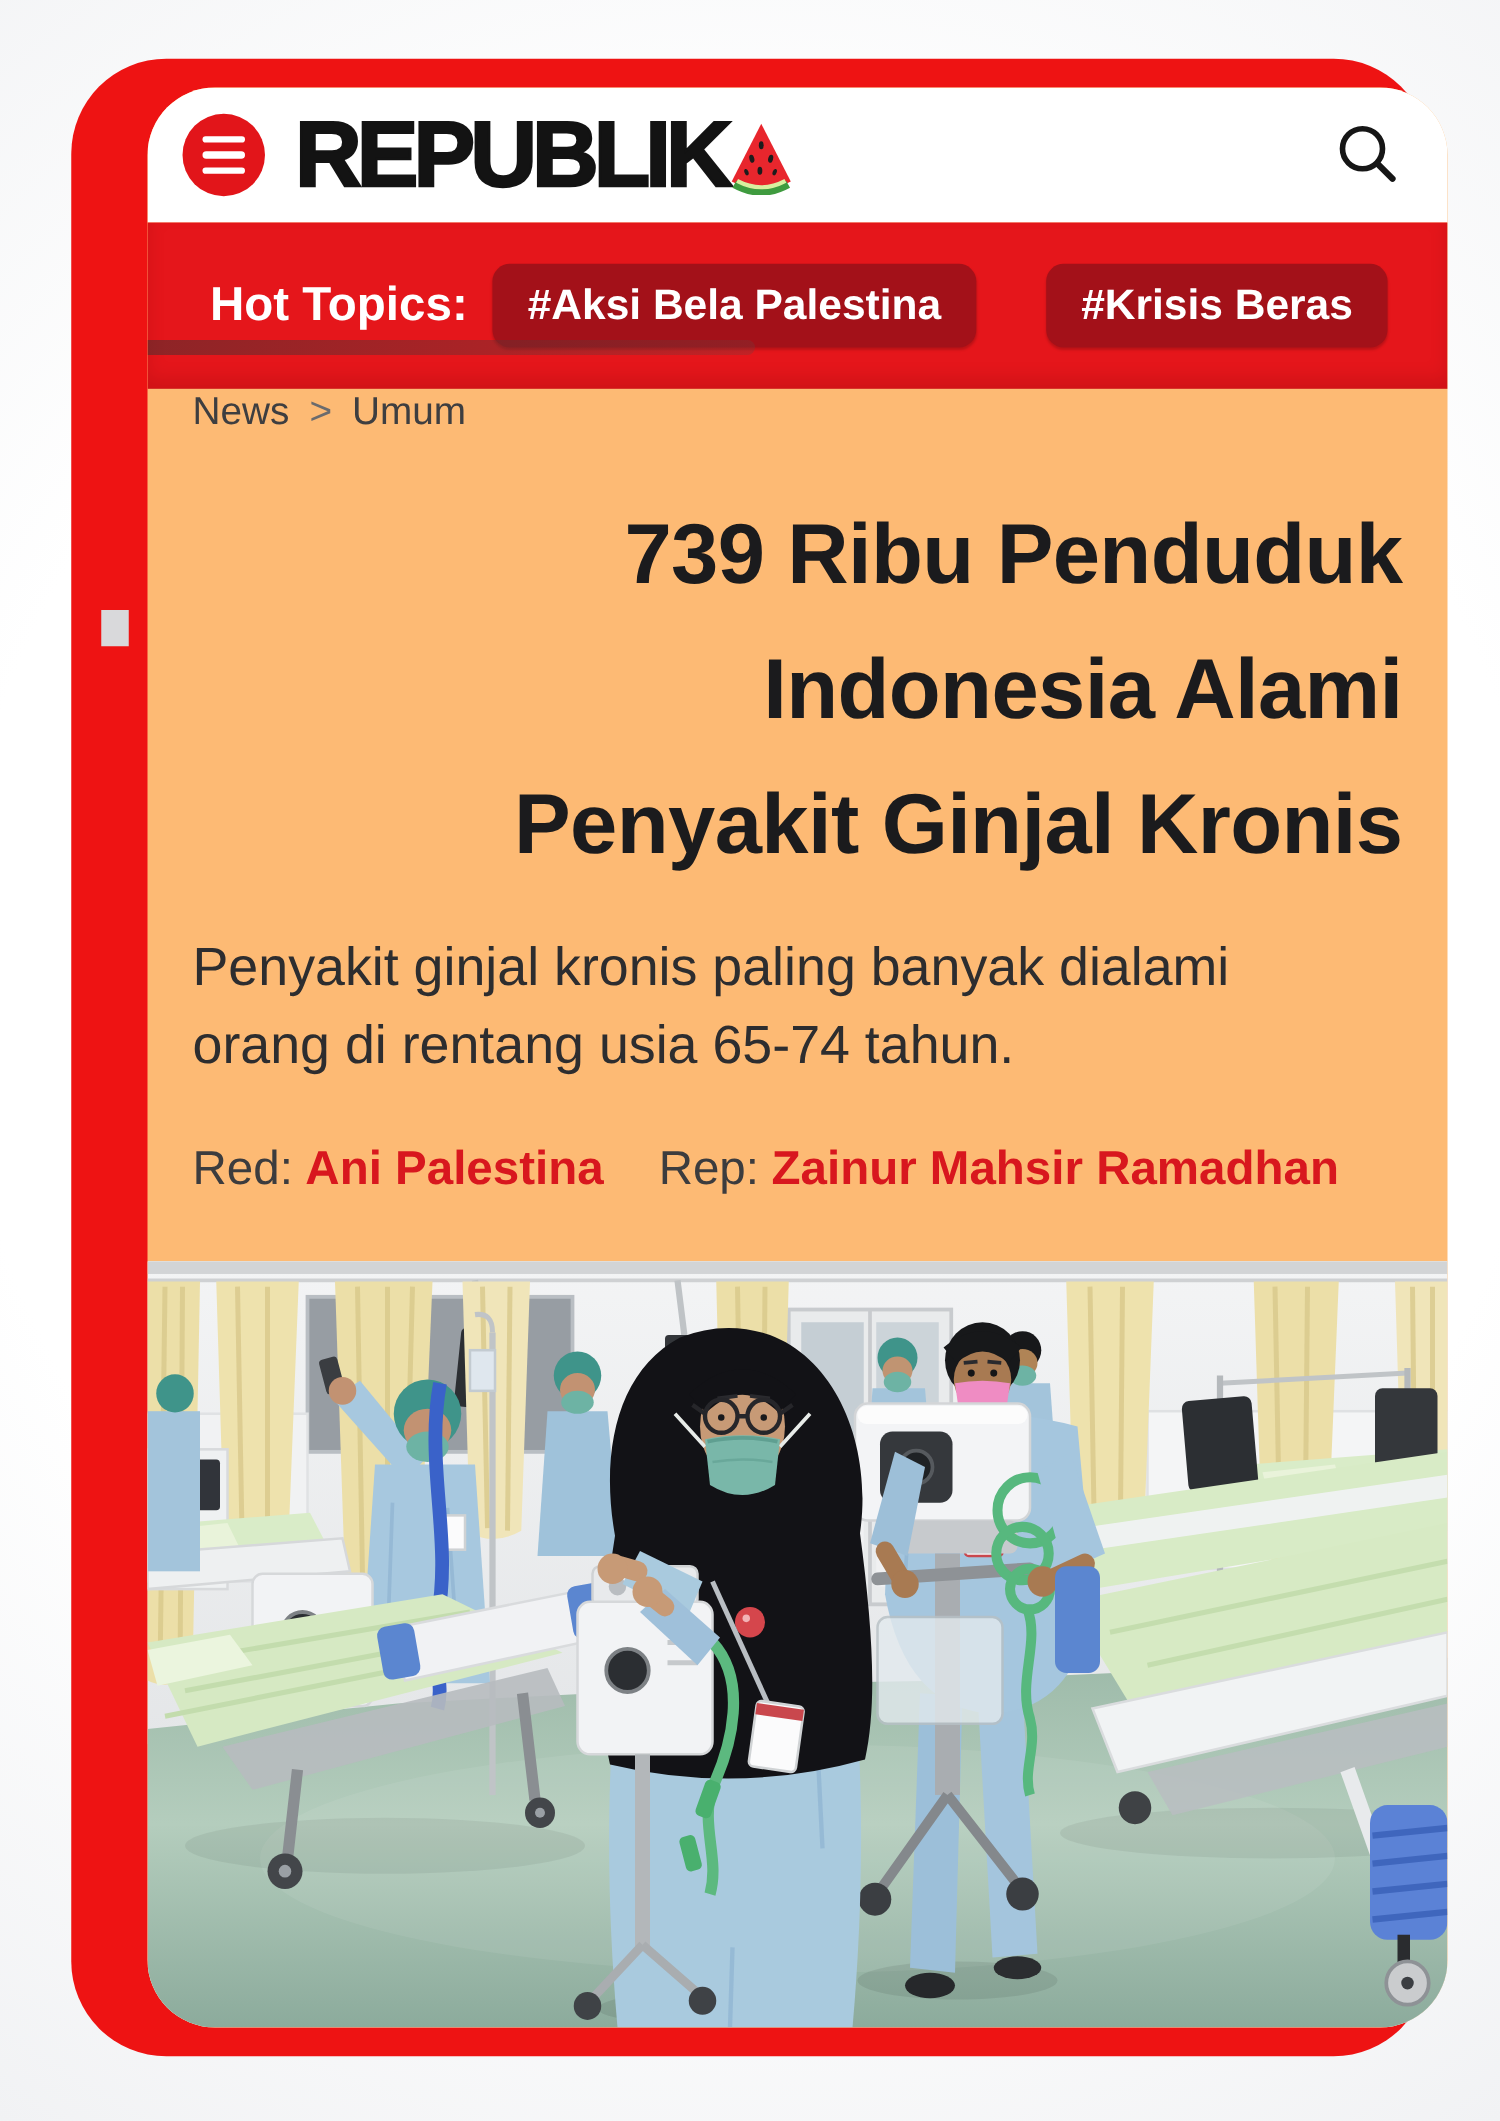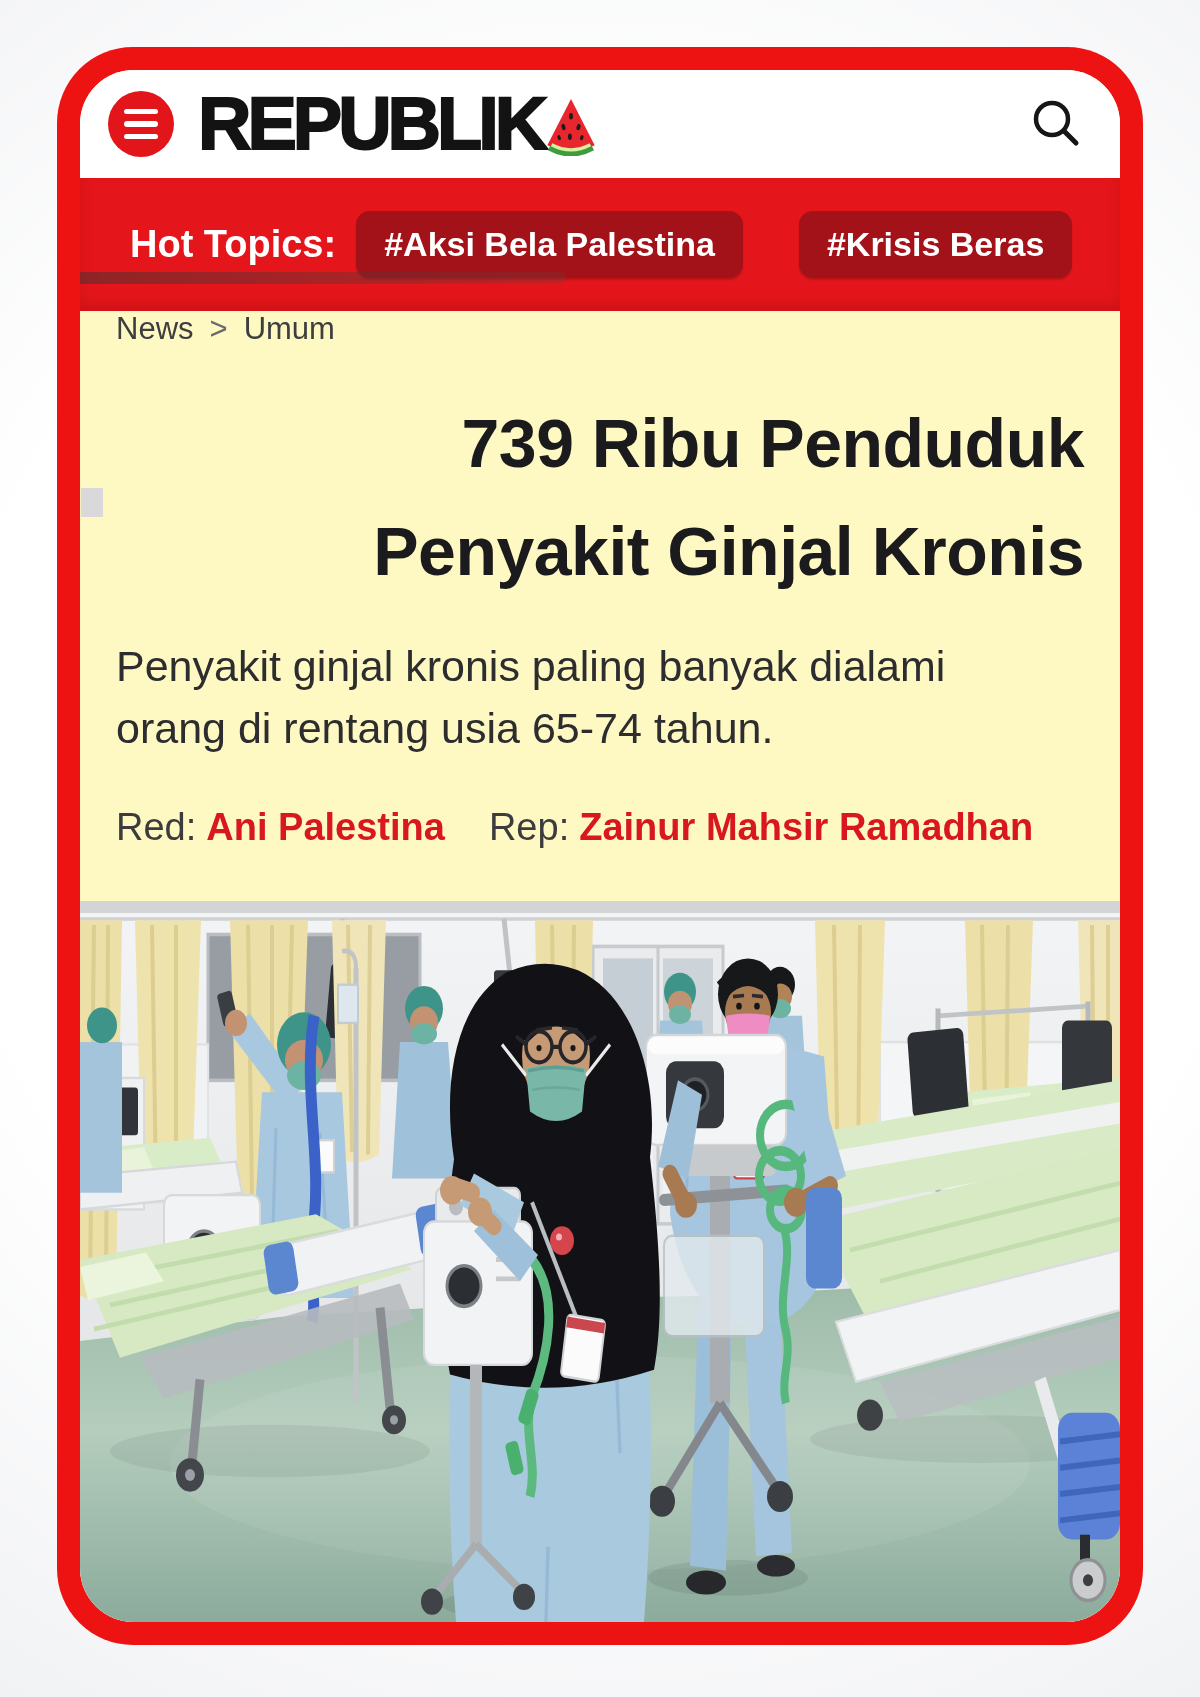--- a/index.html
+++ b/index.html
@@ -2,22 +2,22 @@
 <html><head>
 <meta charset="utf-8">
 <style>
   html,body{margin:0;padding:0;background:#ffffff;}
   *{box-sizing:border-box;font-family:"Liberation Sans",sans-serif;}
   .page{position:relative;width:1200px;height:1697px;margin:0 auto;
         background:radial-gradient(circle at 50% 46%, #ffffff 58%, #f1f2f4 100%);overflow:hidden;}
   .frame{position:absolute;left:57px;top:47px;width:1086px;height:1598px;
          background:#ee1313;border-radius:76px;padding:23px;}
   .artifact{position:absolute;left:24px;top:441px;width:22px;height:29px;background:#d9d9db;z-index:5;}
-  .screen{width:100%;height:100%;background:#fef9c3;border-radius:54px;overflow:hidden;
-          position:relative;display:flex;flex-direction:column;}
+  .screen{width:100%;height:100%;background:#fdba74;border-radius:54px;overflow:hidden;
+          position:relative;display:flex;flex-direction:column;margin-left:38px;}
 
   
   .appbar{flex:0 0 108px;display:flex;align-items:center;padding:0 36px 0 28px;background:#fff;}
   .menu-btn{width:66px;height:66px;border-radius:50%;background:#e2151a;border:none;
             display:flex;flex-direction:column;justify-content:center;align-items:center;gap:7px;cursor:pointer;}
   .menu-btn i{display:block;width:34px;height:5.5px;background:#fff;border-radius:3px;}
   .logo{display:flex;align-items:center;margin-left:24px;}
   .logo-text{font-size:74px;font-weight:900;letter-spacing:-4px;color:#131313;line-height:1;
              -webkit-text-stroke:2px #131313;}
   .melon{width:52px;height:58px;margin-left:1px;margin-top:6px;}
@@ -103,20 +103,21 @@
       </nav>
 
       <div class="crumbrow">
         <a class="crumb-link">News</a>
         <span class="sep">&gt;</span>
         <a class="crumb-link">Umum</a>
       </div>
 
       <h1 class="headline">
         <span>739 Ribu Penduduk</span>
+        <span>Indonesia Alami</span>
         <span>Penyakit Ginjal Kronis</span>
       </h1>
 
       <p class="summary">
         <span>Penyakit ginjal kronis paling banyak dialami</span>
         <span>orang di rentang usia 65-74 tahun.</span>
       </p>
 
       <div class="byline">
         <span class="lab">Red:</span>

